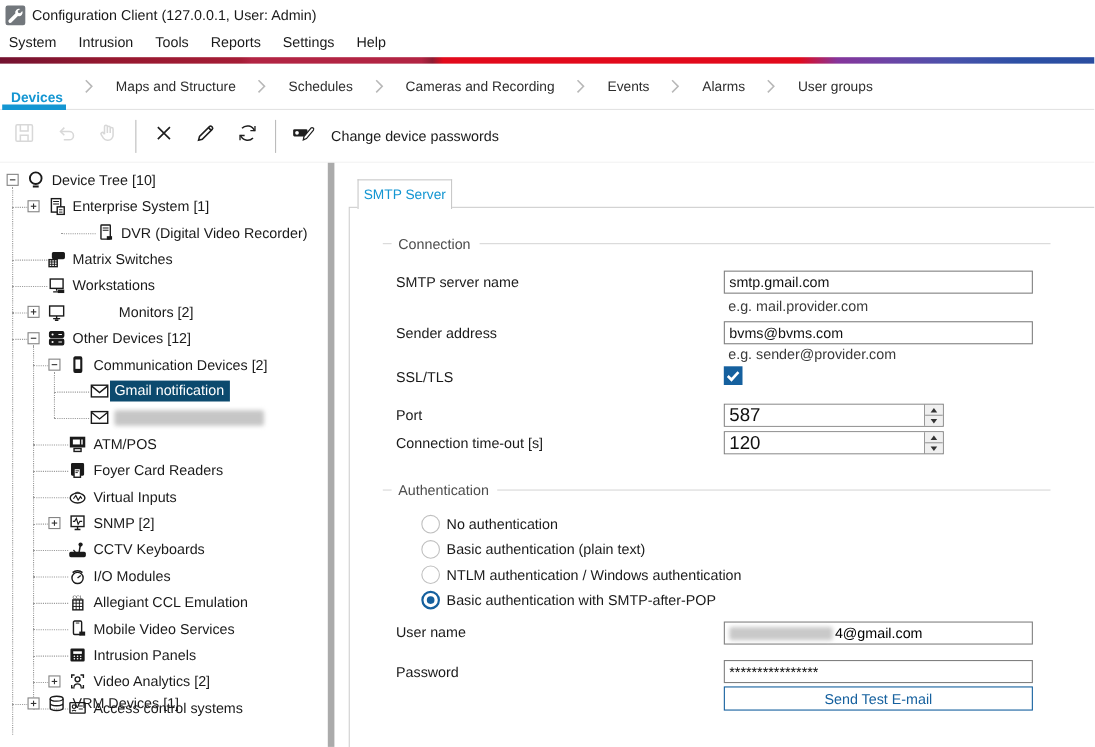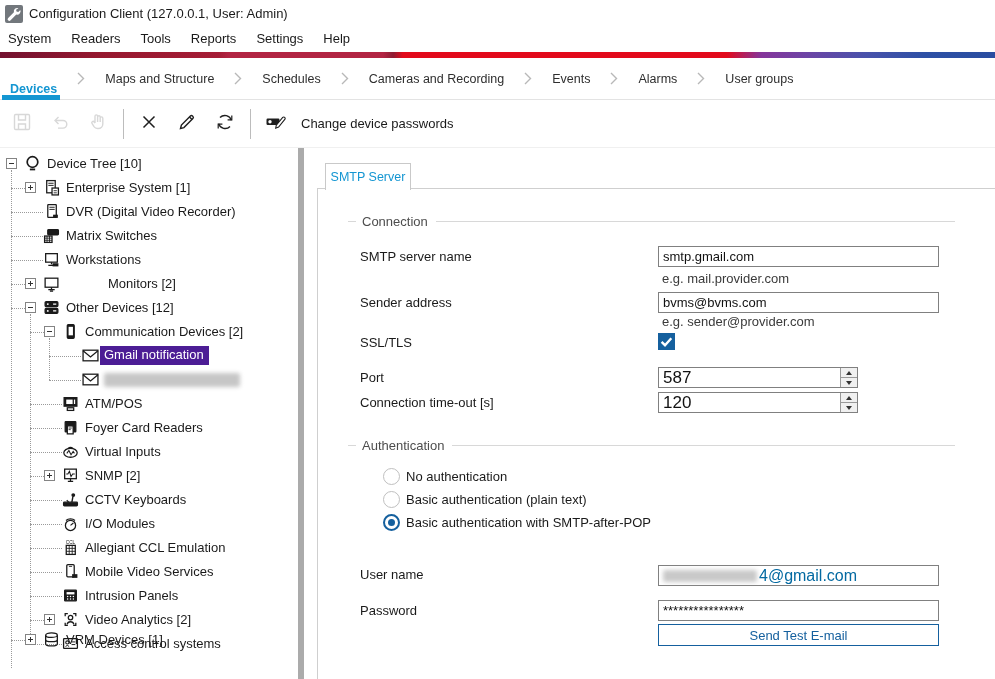--- a/index.html
+++ b/index.html
@@ -53,21 +53,21 @@
   .vline { position:absolute; width:0; border-left:1px dotted #9a9a9a; }
   .trow { position:absolute; left:0; right:0; height:24px; }
   .hline { position:absolute; top:12px; height:0; border-top:1px dotted #9a9a9a; }
   .expander { position:absolute; top:6px; width:11px; height:11px; background:#fff;
     border:1px solid #848484; }
   .expander::before { content:""; position:absolute; left:2px; top:4px; width:5px; height:1px; background:#333; }
   .expander.plus::after { content:""; position:absolute; left:4px; top:2px; width:1px; height:5px; background:#333; }
   .ticon { position:absolute; top:3px; width:19px; height:18px; }
   .ticon svg { display:block; }
   .tlabel { position:absolute; top:4px; font-size:13px; line-height:16px; white-space:nowrap; }
-  .tlabel.sel { background:#4c1d95; color:#fff; padding:1px 5px 2px 4px; top:2px; }
+  .tlabel.sel { background:#0c4a6e; color:#fff; padding:1px 5px 2px 4px; top:2px; }
   .redact-tree { position:absolute; top:5px; width:136px; height:14px; background:#c6c6c6;
     border-radius:2px; filter:blur(2px); }
 
   
   .panel-box { position:absolute; left:11px; top:40px; width:700px; height:500px;
     border:1px solid #cfcfcf; background:#fff; }
   .panel-tab { position:absolute; left:19px; top:15px; width:86px; height:27px; z-index:2;
     background:#fff; border:1px solid #c9c9c9; border-bottom:none;
     display:flex; align-items:center; justify-content:center;
     font-size:12.5px; color:#1496D2; }
@@ -95,41 +95,41 @@
   .opt-row { height:23px; display:flex; align-items:flex-start; }
   .radio { width:17px; height:17px; border-radius:50%; border:1px solid #c0c0c0; background:#fff;
     position:relative; flex:0 0 auto; cursor:pointer; }
   .radio.sel { border:2px solid #15609E; }
   .radio.sel::after { content:""; position:absolute; left:3px; top:3px; width:7px; height:7px;
     border-radius:50%; background:#15609E; }
   .opt-label { font-size:13px; margin-left:6px; line-height:17px; white-space:nowrap; }
   .composite { display:flex; align-items:center; }
   .redact-inline { width:94px; height:12px; background:#c9c9c9; border-radius:2px;
     filter:blur(2px); margin-right:2px; }
-  .uname-text { font-size:16px; color:#0369a1; }
+  .uname-text { font-size:13px; color:#000000; }
   .test-btn { position:absolute; left:352px; width:281px; height:22px; background:#fff;
     border:1px solid #15609E; color:#15609E; font-family:"Liberation Sans",sans-serif;
     font-size:13px; cursor:pointer; }
 </style>
 </head>
 <body>
 
 <div class="titlebar">
   <span class="app-icon">
     <svg viewBox="0 0 22 22" width="22" height="22">
         <rect x="2" y="2" width="18" height="18" rx="2" fill="#72777c"></rect>
         <path d="M15.5 5.2a3.4 3.4 0 0 0-4.6 4L5.2 14.9a1.7 1.7 0 1 0 2.4 2.4l5.7-5.7a3.4 3.4 0 0 0 4-4.6l-2 2-1.8-.4-.4-1.8z" fill="#fff"></path>
       </svg>
   </span>
   <span class="title">Configuration Client (127.0.0.1, User: Admin)</span>
 </div>
 
 <div class="menubar" id="menubar">
     <span class="menu-item">System</span>
-    <span class="menu-item">Readers</span>
+    <span class="menu-item">Intrusion</span>
     <span class="menu-item">Tools</span>
     <span class="menu-item">Reports</span>
     <span class="menu-item">Settings</span>
     <span class="menu-item">Help</span>
   </div>
 
 <div class="brand-stripe"></div>
 
 <div class="navbar" id="navbar">
     <span class="nav-item active">Devices</span>
@@ -239,21 +239,21 @@
       <span class="ticon" style="left: 43px;">
         <svg viewBox="0 0 16 16" width="17" height="17" fill="none" stroke="#1a1a1a" stroke-width="1.2">
           <rect x="3.5" y="1.5" width="8" height="11.5"></rect>
           <path d="M5 4h5M5 6h5" stroke-width="0.9"></path>
           <rect x="8.5" y="8.5" width="6" height="6.5" fill="#fff"></rect>
           <path d="M10 11h3M10 13h3" stroke-width="0.8"></path>
         </svg>
       </span>
       <span class="tlabel" style="left: 66px;">Enterprise System [1]</span>
     </div>
-    <div class="trow" style="top: 52px;">
+    <div class="trow" style="top: 52px; margin-left: 44px;">
       <span class="hline" style="left: 11px; width: 32px;"></span>
       <span class="ticon" style="left: 43px;">
         <svg viewBox="0 0 16 16" width="17" height="17" fill="none" stroke="#1a1a1a" stroke-width="1.2">
           <rect x="4.5" y="1.5" width="8" height="12" rx="0.5"></rect>
           <path d="M6 4h5M6 6h5" stroke-width="0.9"></path>
           <rect x="9.5" y="11" width="4.5" height="3" fill="#1a1a1a" stroke="none"></rect>
         </svg>
       </span>
       <span class="tlabel" style="left: 66px;">DVR (Digital Video Recorder)</span>
     </div>
@@ -535,20 +535,24 @@
   <div class="auth-options" id="auth-options">
       <div class="opt-row">
         <span class="radio"></span>
         <span class="opt-label">No authentication</span>
       </div>
       <div class="opt-row">
         <span class="radio"></span>
         <span class="opt-label">Basic authentication (plain text)</span>
       </div>
       <div class="opt-row">
+        <span class="radio"></span>
+        <span class="opt-label">NTLM authentication / Windows authentication</span>
+      </div>
+      <div class="opt-row">
         <span class="radio sel"></span>
         <span class="opt-label">Basic authentication with SMTP-after-POP</span>
       </div>
     </div>
 
   <div class="flabel" style="top:419px">User name</div>
   <div class="tbox composite" style="top:417px">
     <span class="redact-inline"></span>
     <span class="uname-text">4@gmail.com</span>
   </div>

